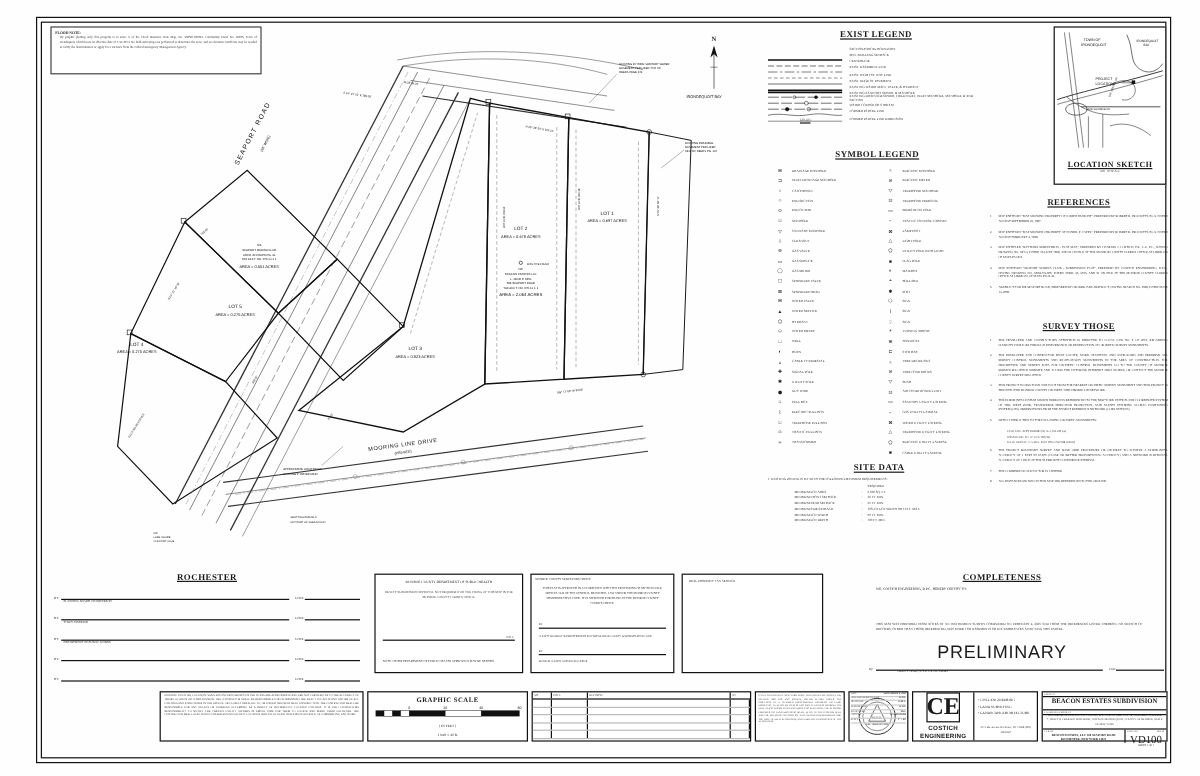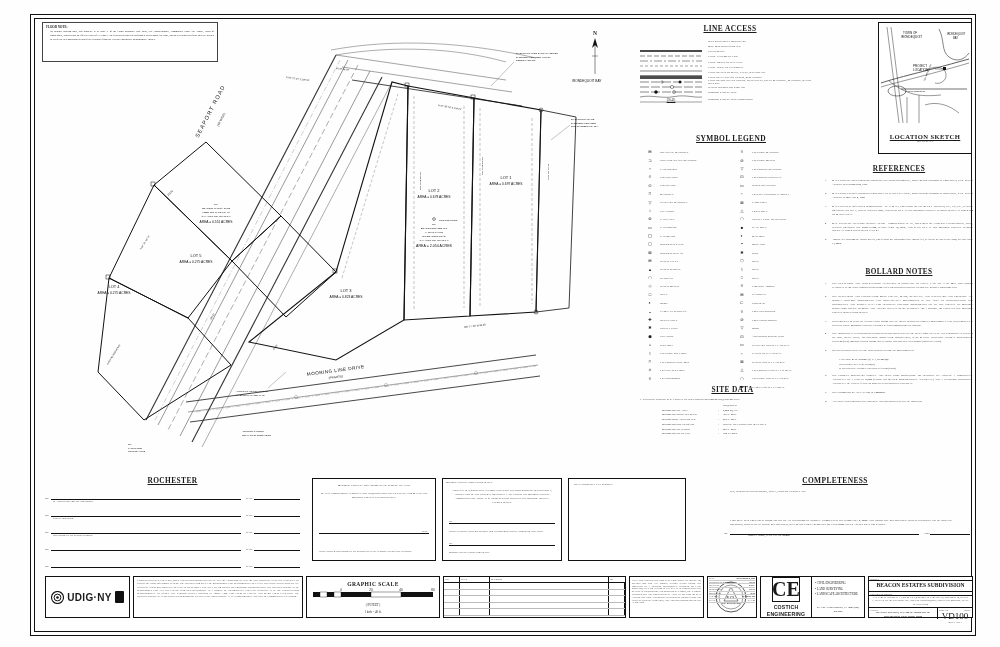--- a/index.html
+++ b/index.html
@@ -22,21 +22,21 @@
   #map svg{display:block;}
 
   
   #line-legend{left:640px;top:24px;width:180px;}
   #line-legend .hdr{font-size:7.4px;margin-bottom:7px;}
   .ll-row{display:flex;align-items:center;height:5.1px;}
   .ll-sym{width:62px;height:5px;position:relative;flex:0 0 62px;}
   .ll-lbl{font-size:2.7px;line-height:1.05;padding-left:6px;letter-spacing:.02px;}
 
   
-  #symbol-legend{left:640px;top:134px;width:182px;}
+  #symbol-legend{left:640px;top:124px;width:182px;}
   #symbol-legend .hdr{font-size:7.4px;margin-bottom:6px;}
   .sl-cols{display:flex;gap:4px;}
   .sl-col{width:88px;}
   .sl-row{display:flex;align-items:center;height:8.4px;}
   .sl-ic{width:20px;flex:0 0 20px;text-align:center;font-size:4px;position:relative;height:8px;}
   .sl-tx{font-size:2.7px;line-height:1;letter-spacing:.02px;}
   .sl-col.right .sl-ic{order:-1;}
 
   
   #site-data{left:640px;top:385px;width:185px;}
@@ -299,21 +299,21 @@
         <text x="206" y="412">ABUTTING PARCELS</text>
         <text x="206" y="415.5">NOT PART OF SUBDIVISION</text>
         <text x="92" y="425">N/F</text>
         <text x="92" y="428.5">LAKE SHORE</text>
         <text x="92" y="432">COUNTRY CLUB</text>
       </g>
     </svg>
   </div>
 
   <div class="abs" id="line-legend">
-    <div class="hdr">LINE ACCESS</div>
+    <div class="hdr">EXIST LEGEND</div>
     <div id="ll-rows">
         <div class="ll-row">
           <div class="ll-sym"><svg width="62" height="6" viewBox="0 0 62 6">
               <line x1="0" x2="62" y1="3" y2="3" stroke="#111" stroke-width="1.4"></line>
             </svg></div>
           <div class="ll-lbl">SECTION/PARCEL BOUNDARY</div>
         </div>
         <div class="ll-row">
           <div class="ll-sym"><svg width="62" height="6" viewBox="0 0 62 6">
               <line x1="0" x2="62" y1="3" y2="3" stroke="#111" stroke-width="0.5" stroke-dasharray="5 2"></line>
@@ -687,21 +687,21 @@
         </div>
         <div class="sd-r">
           <div class="sd-a">MINIMUM LOT DEPTH</div>
           <div class="sd-c">:</div>
           <div class="sd-b">100 FT. MIN.</div>
         </div>
       </div>
   </div>
 
   <div class="abs" id="survey-notes">
-    <div class="hdr">BOLLARD NOTES</div>
+    <div class="hdr">SURVEY THOSE</div>
     <div id="sn-items">
         <div class="num-item">
           <div class="n">1.</div>
           <div class="x">THE DEVELOPER AND CONTRACTOR'S ATTENTION IS DIRECTED TO LOCAL LAW NO. 9 OF 2019, REGARDING LIABILITY DAMAGES THROUGH DISTURBANCE OR DESTRUCTION OF GEODETIC SURVEY MONUMENTS.</div>
         </div>
         <div class="num-item">
           <div class="n">2.</div>
           <div class="x">THE DEVELOPER AND CONTRACTOR MUST LOCATE, MARK, MAINTAIN, AND SAFEGUARD AND PRESERVE ALL SURVEY CONTROL MONUMENTS AND RIGHT-OF-WAY MONUMENTS IN THE AREA OF CONSTRUCTION. FOR DESCRIPTIVE AND SURVEY DATA FOR GEODETIC CONTROL MONUMENTS GO TO THE COUNTY OF MONROE SURVEYORS OFFICE WEBSITE AND ACCESS THE DATABASE INTERNET AREA WORKS, OR CONTACT THE MONROE COUNTY SURVEYORS OFFICE.</div>
         </div>
         <div class="num-item">
@@ -836,41 +836,31 @@
   </div>
 
   <div class="abs box" id="tax-box">
     <div style="font-size:2.7px;padding:4px 5px;">REAL PROPERTY TAX SERVICE</div>
   </div>
 
   <div class="abs" id="certification">
     <div class="hdr">COMPLETENESS</div>
     <div class="lead">WE, COSTICH ENGINEERING, D.P.C.,  HEREBY CERTIFY TO:</div>
     <div class="body">THIS MAP WAS PREPARED FROM NOTES OF AN INSTRUMENT SURVEY COMPLETED ON FEBRUARY 4, 2025 AND FROM THE REFERENCES LISTED THEREON. NO SEARCH OF RECORDS, OTHER THAN THOSE REFERENCED, WAS MADE FOR EASEMENTS OR ENCUMBRANCES AFFECTING THIS PARCEL.</div>
+    <div id="prelim">PRELIMINARY</div>
     <div class="cert-sig">
       <div class="by">By:</div>
       <div class="ln">
           <span>Daniel T. Hensle, N.Y.S. L.S. No. 050445</span>
         </div>
       <div class="dt">Date:</div>
       <div class="ln2"></div>
     </div>
   </div>
 
-  <div class="abs box" id="udig-box">
-    <div style="display:flex;align-items:center;justify-content:center;height:100%;gap:3px;">
-      <svg width="13" height="13" viewBox="0 0 13 13">
-        <circle cx="6.5" cy="6.5" r="6" fill="none" stroke="#111" stroke-width="1.1"></circle>
-        <circle cx="6.5" cy="6.5" r="3.4" fill="none" stroke="#111" stroke-width="1"></circle>
-        <circle cx="6.5" cy="6.5" r="1.3" fill="#111"></circle>
-      </svg>
-      <div style="font-family:'Liberation Sans',sans-serif;font-weight:bold;font-size:10px;letter-spacing:.3px;">UDIG·NY</div>
-      <div style="width:9px;height:12px;background:#111;border-radius:1px;"></div>
-    </div>
-  </div>
 
   <div class="abs box" id="disclaimer-box">
     <div class="x">EXISTING UTILITIES, LOCATION, SIZES AND INVERTS SHOWN ON THE PLANS ARE APPROXIMATE AND ARE NOT CERTIFIED AS TO THE ACCURACY OF THEIR LOCATION OR COMPLETENESS. THE CONTRACTOR SHALL BE RESPONSIBLE FOR DETERMINING THE EXACT LOCATION AND DEPTHS OF ALL UTILITIES AND STRUCTURES IN THE PATH OF OR CLOSELY PARALLEL TO, OR UNDER THE PROPOSED CONSTRUCTION. THE CONTRACTOR SHALL BE RESPONSIBLE FOR ANY DELAYS OR DAMAGES OCCURRING AS A RESULT OF INCORRECTLY LOCATED UTILITIES. IT IS THE CONTRACTORS RESPONSIBILITY TO NOTIFY THE VARIOUS UTILITY OWNERS IN AMPLE TIME FOR THEM TO LOCATE AND MARK THEIR FACILITIES. THE CONTRACTOR SHALL ALSO NOTIFY UNDERGROUND FACILITY LOCATION SERVICE AT LEAST 48 HOURS IN ADVANCE OF COMMENCING ANY WORK.</div>
   </div>
 
   <div class="abs box" id="scale-box">
     <div class="hdr">GRAPHIC SCALE</div>
     <svg width="124" height="13" viewBox="0 0 124 13" style="display:block;margin:1px auto 0">
       <rect x="2" y="4" width="7" height="5" fill="#111"></rect>
         <rect x="9" y="4" width="7" height="5" fill="#fff" stroke="#111" stroke-width="0.4"></rect>

